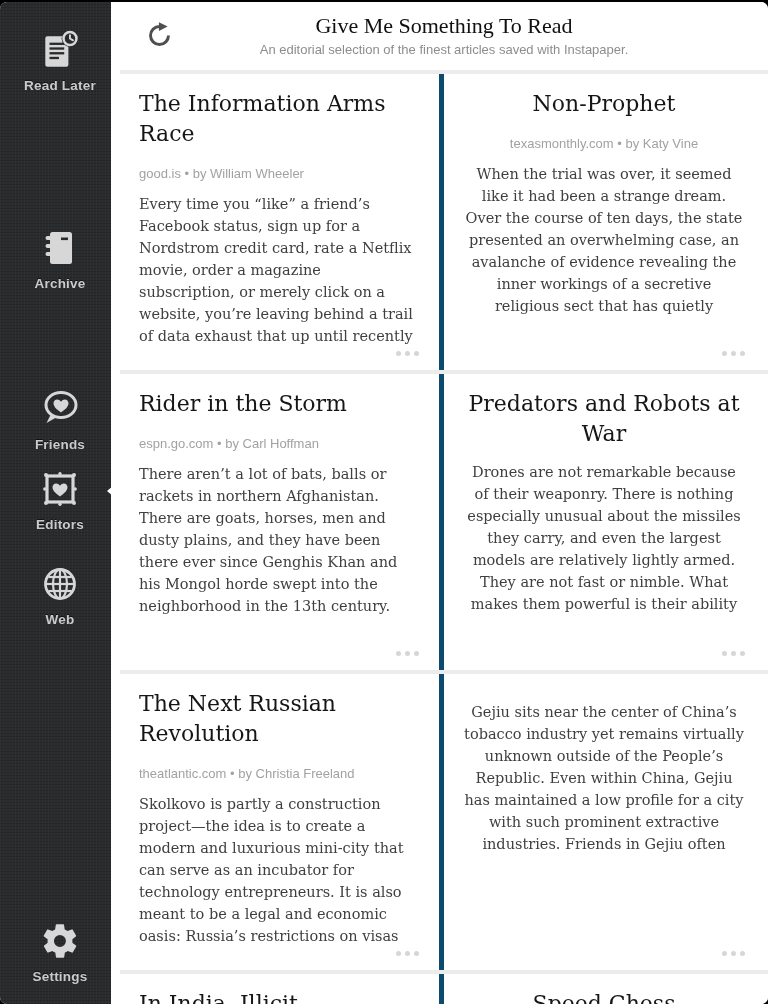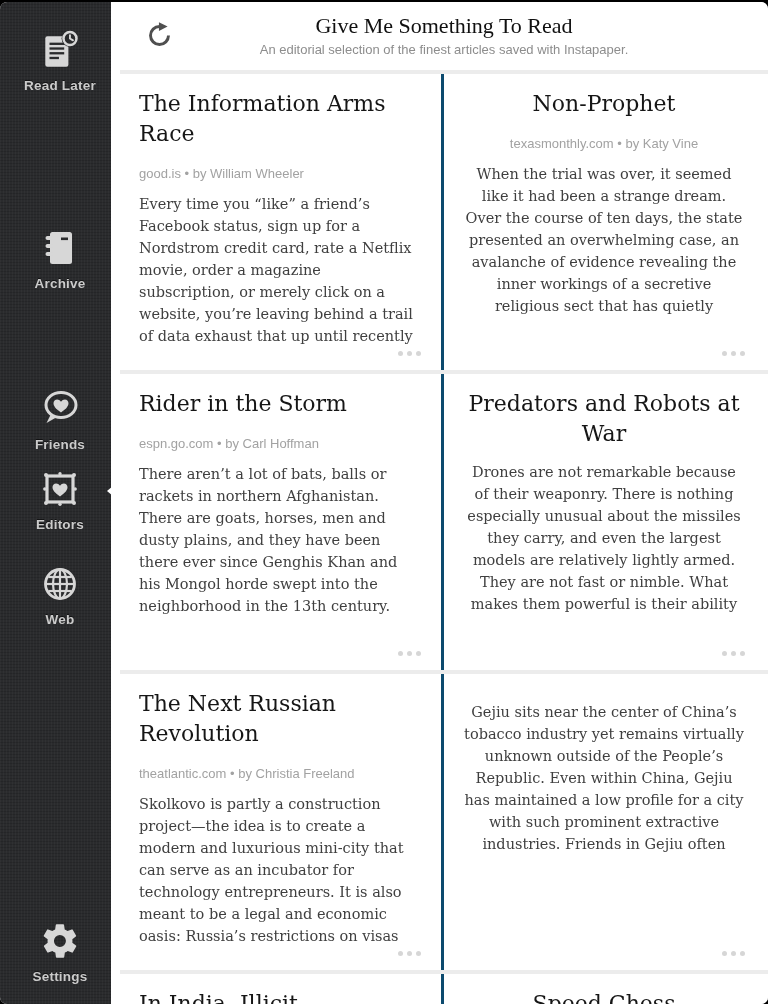--- a/index.html
+++ b/index.html
@@ -26,21 +26,21 @@
   .main{position:absolute;left:120px;top:0;width:648px;height:100%;background:#fff;}
   .header{position:relative;height:68px;text-align:center;}
   .refresh-btn{position:absolute;left:26px;top:20px;width:27px;height:27px;border:none;
                background:transparent;padding:0;cursor:pointer;}
   .hdr-title{padding-top:9px;font-family:"Liberation Serif", serif;font-size:22px;
              color:#101010;line-height:30px;}
   .hdr-sub{margin-top:1px;font-size:13px;color:#8d8d8d;}
   .row{display:flex;height:300px;box-sizing:border-box;border-top:4px solid #ececec;}
   .cell{position:relative;width:324px;box-sizing:border-box;padding:15px 20px 0 19px;
         overflow:hidden;cursor:pointer;}
-  .cell.left{border-right:3px solid #0c4a6e;width:324px;}
+  .cell.left{border-right:5px solid #0c4a6e;width:324px;}
   .cell.right{width:321px;text-align:center;}
   .card-title{font-family:"DejaVu Serif", serif;font-weight:400;font-size:22px;
               line-height:30px;color:#161616;margin:0;}
   .card-meta{margin-top:17px;font-size:13px;color:#a2a2a2;}
   .card-excerpt{margin-top:12px;font-family:"DejaVu Serif", serif;font-size:14.5px;
                 line-height:22px;color:#3f3f3f;max-height:154px;overflow:hidden;}
   .dots{position:absolute;right:20px;bottom:14px;display:flex;gap:4px;}
   .dots i{width:5px;height:5px;border-radius:50%;background:#d6d6d6;display:block;}
 </style>
 </head>

